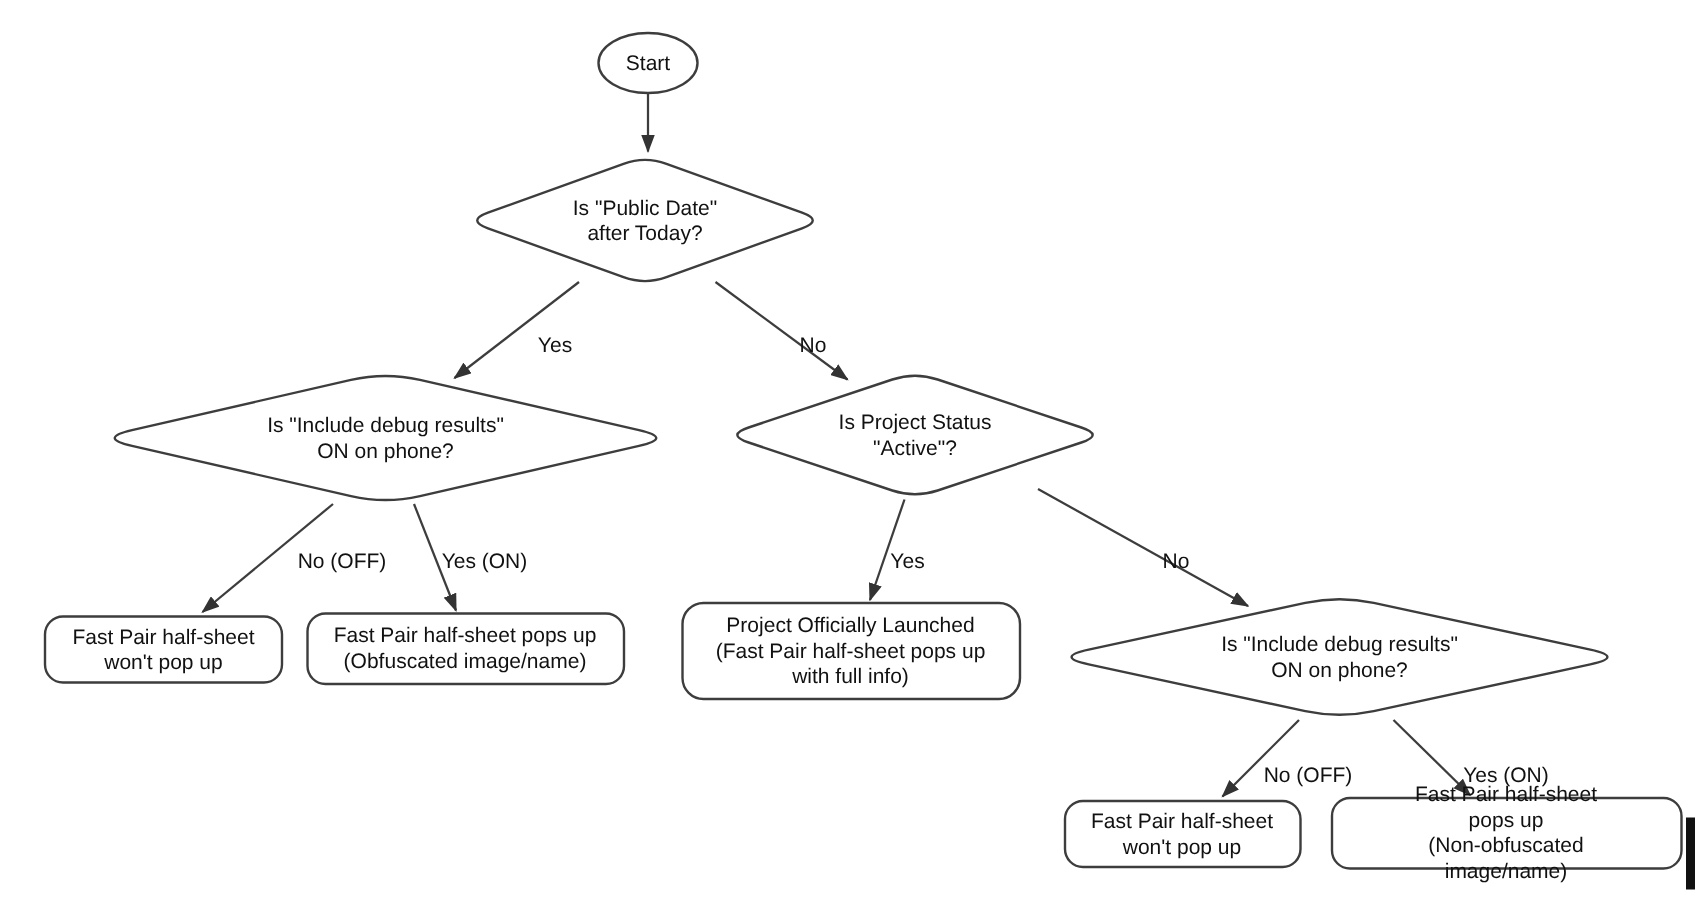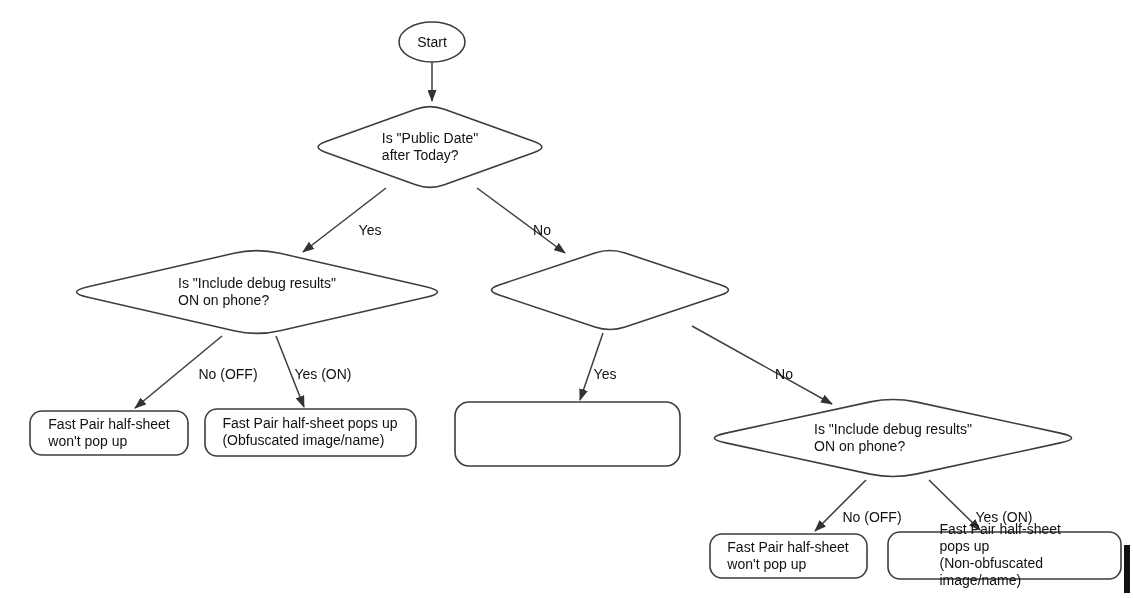--- a/index.html
+++ b/index.html
@@ -28,21 +28,21 @@
     stroke-width: 1.6;
   }
   .edge {
     stroke: #3d3d3d;
     stroke-width: 1.5;
     fill: none;
   }
   .node-label, .edge-label {
     position: absolute;
     transform: translate(-50%, -50%);
-    text-align: left;
+    text-align: center;
     white-space: pre-line;
     font-size: 14px;
     line-height: 17px;
     color: #111111;
   }
   .edge-label {
     white-space: nowrap;
     margin-top: 12px;
   }
   #text-cursor {
@@ -95,26 +95,31 @@
       <line class="edge" x1="866" y1="480" x2="815" y2="531" marker-end="url(#arrowhead)"></line>
       <line class="edge" x1="929" y1="480" x2="980" y2="530" marker-end="url(#arrowhead)"></line>
     </g>
   </svg>
 
   <div class="node-label" style="left:432px; top:42px;">Start</div>
   <div class="node-label" style="left:430px; top:147px;">Is "Public Date"
 after Today?</div>
   <div class="node-label" style="left:257px; top:292px;">Is "Include debug results"
 ON on phone?</div>
+  <div class="node-label" style="left:610px; top:290px;">Is Project Status
+"Active"?</div>
   <div class="node-label" style="left:893px; top:438px;">Is "Include debug results"
 ON on phone?</div>
   <div class="node-label" style="left:109px; top:433px;">Fast Pair half-sheet
 won't pop up</div>
   <div class="node-label" style="left:310px; top:432px;">Fast Pair half-sheet pops up
 (Obfuscated image/name)</div>
+  <div class="node-label" style="left:567px; top:434px;">Project Officially Launched
+(Fast Pair half-sheet pops up
+with full info)</div>
   <div class="node-label" style="left:788px; top:556px;">Fast Pair half-sheet
 won't pop up</div>
   <div class="node-label" style="left:1004px; top:555px;">Fast Pair half-sheet pops up
 (Non-obfuscated image/name)</div>
 
   <div class="edge-label" style="left:370px; top:218px;">Yes</div>
   <div class="edge-label" style="left:542px; top:218px;">No</div>
   <div class="edge-label" style="left:228px; top:362px;">No (OFF)</div>
   <div class="edge-label" style="left:323px; top:362px;">Yes (ON)</div>
   <div class="edge-label" style="left:605px; top:362px;">Yes</div>

